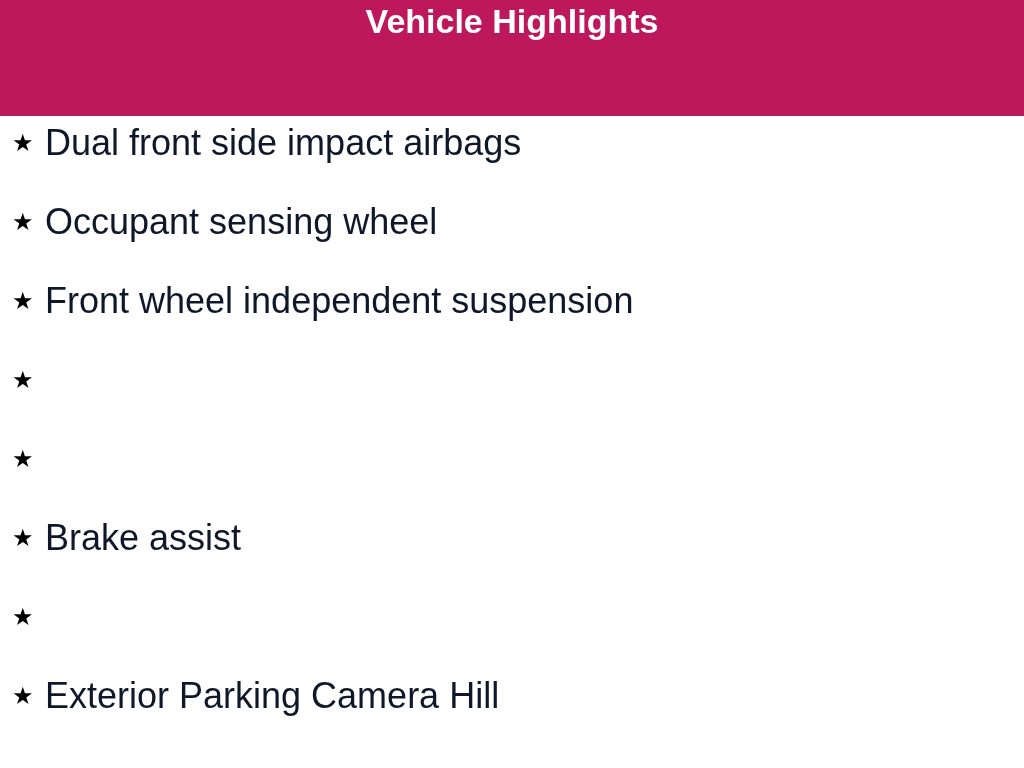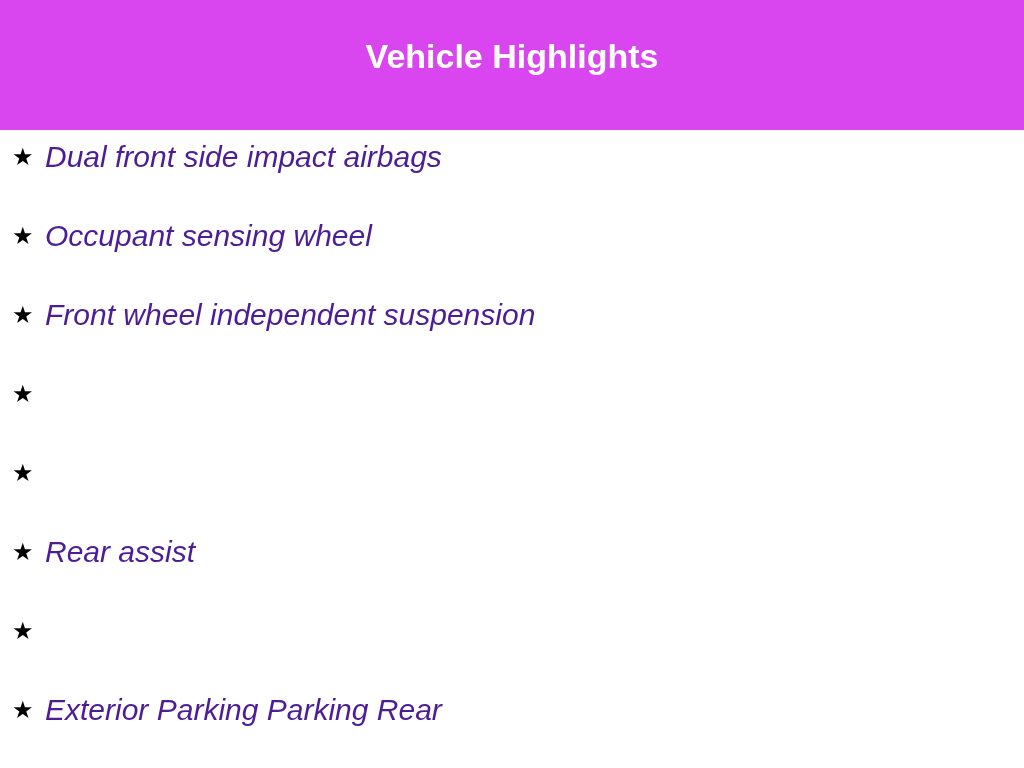--- a/index.html
+++ b/index.html
@@ -17,24 +17,23 @@
   .page {
     width: 1024px;
     height: 768px;
     position: relative;
     background: #ffffff;
   }
 
   
   .header-band {
     width: 1024px;
-    height: 130px;
-    background: #d946ef;
+    height: 116px;
+    background: #be185d;
     display: flex;
-    align-items: center;
     justify-content: center;
     box-sizing: border-box;
   }
   .header-title {
     color: #ffffff;
     font-family: "Liberation Sans", sans-serif;
     font-size: 34px;
     font-weight: bold;
     line-height: 1;
     letter-spacing: 0px;
@@ -60,27 +59,26 @@
     color: #000000;
     font-size: 24px;
     line-height: 32px;
     width: 33px;
     flex: 0 0 33px;
     display: block;
     text-align: left;
     font-family: "DejaVu Sans", sans-serif;
   }
   .highlight-label {
-    color: #4c1d95;
+    color: #0f172a;
     font-family: "Liberation Sans", sans-serif;
-    font-size: 30px;
+    font-size: 36px;
     font-weight: normal;
     line-height: 32px;
     white-space: nowrap;
-    font-style: italic;
   }
 </style>
 </head>
 <body>
 
 <div class="page">
 
   <div class="header-band">
     <h1 class="header-title">Vehicle Highlights</h1>
   </div>
@@ -105,27 +103,27 @@
     <li class="highlight-item">
       <span class="bullet-star">★</span>
     </li>
 
     <li class="highlight-item">
       <span class="bullet-star">★</span>
     </li>
 
     <li class="highlight-item">
       <span class="bullet-star">★</span>
-      <span class="highlight-label">Rear assist</span>
+      <span class="highlight-label">Brake assist</span>
     </li>
 
     <li class="highlight-item">
       <span class="bullet-star">★</span>
     </li>
 
     <li class="highlight-item">
       <span class="bullet-star">★</span>
-      <span class="highlight-label">Exterior Parking Parking Rear</span>
+      <span class="highlight-label">Exterior Parking Camera Hill</span>
     </li>
 
   </ul>
 
 </div>
 
 </body></html>

